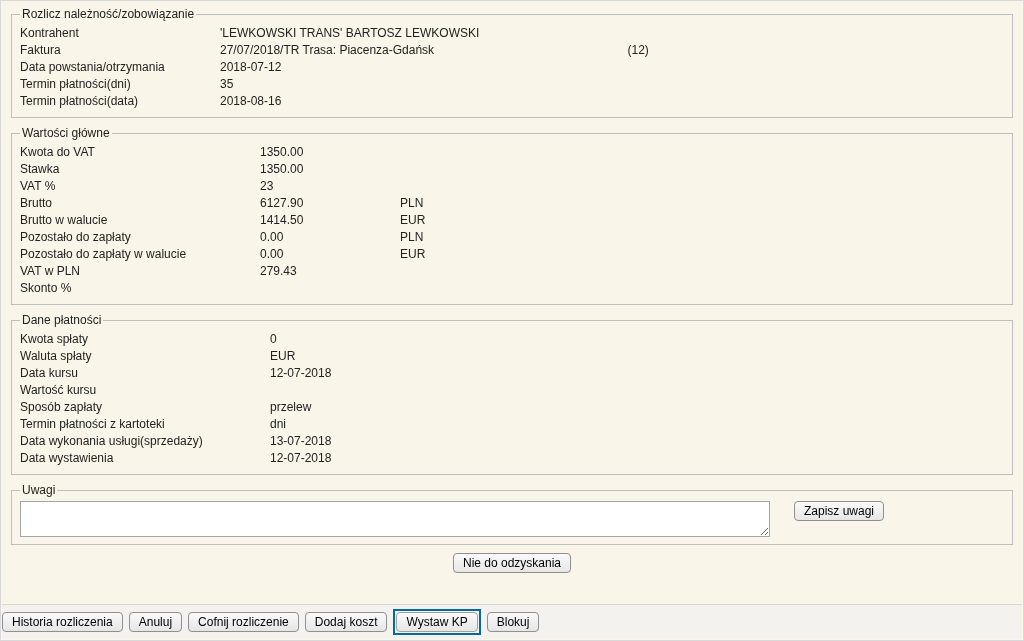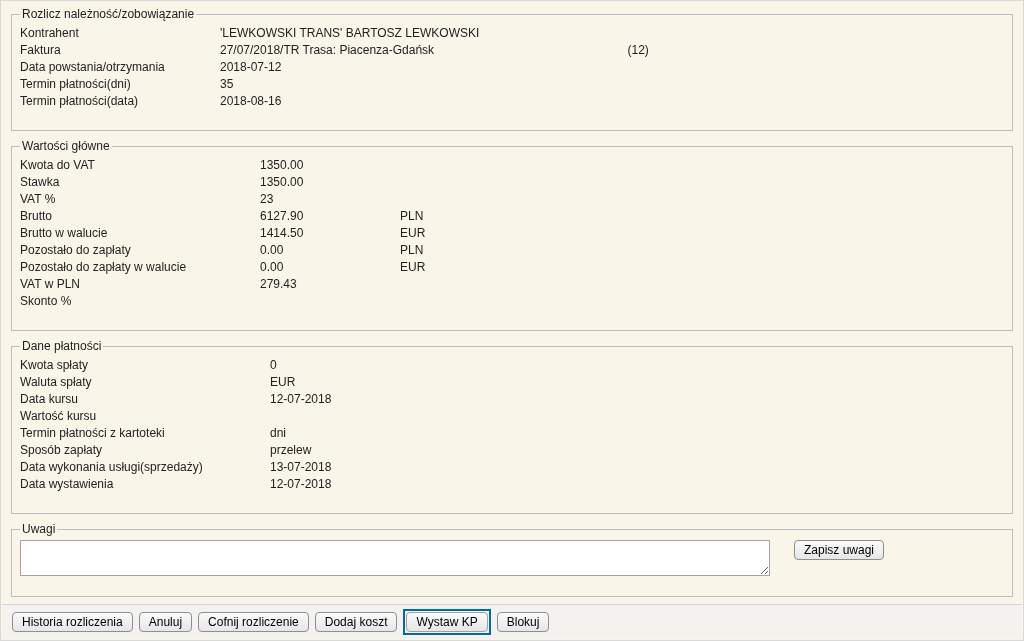--- a/index.html
+++ b/index.html
@@ -15,21 +15,21 @@
     width: 1024px;
     height: 641px;
     border: 1px solid #d9d9d9;
     background: #faf5e9;
     position: relative;
     padding: 6px 10px 0 10px;
   }
   fieldset {
     border: 1px solid #bebebe;
     margin: 0 0 8px 0;
-    padding: 4px 8px 20px 8px;
+    padding: 4px 8px 7px 8px;
     background: #faf5e9;
   }
   legend {
     padding: 0 2px;
     color: #222;
     font-size: 12px;
   }
   .row {
     display: flex;
     line-height: 17px;
@@ -73,21 +73,21 @@
     cursor: pointer;
     font-family: inherit;
   }
   .uwagi-row { display:flex; gap:24px; align-items:flex-start; }
   .action-center { text-align:center; margin: 2px 0 6px 0; }
   .bottom-bar {
     position: absolute;
     left: 1px; right: 1px; bottom: 1px;
     background: #f3f2ef;
     border-top: 1px solid #d6d6d6;
-    padding: 4px 10px;
+    padding: 4px 0;
     display: flex;
     gap: 6px;
     align-items: center;
   }
   .highlight-btn {
     border: 2px solid #0369a1;
     border-radius: 0;
     padding: 1px 1px;
     display: inline-block;
   }
@@ -186,45 +186,48 @@
       <div class="val-col-p">EUR</div>
     </div>
     <div class="row">
       <div class="label-col-p">Data kursu</div>
       <div class="val-col-p">12-07-2018</div>
     </div>
     <div class="row">
       <div class="label-col-p">Wartość kursu</div>
     </div>
     <div class="row">
+      <div class="label-col-p">Sposób zapłaty</div>
+      <div class="val-col-p">przelew</div>
+    </div>
+    <div class="row">
       <div class="label-col-p">Termin płatności z kartoteki</div>
       <div class="val-col-p">dni</div>
-    </div>
-    <div class="row">
-      <div class="label-col-p">Sposób zapłaty</div>
-      <div class="val-col-p">przelew</div>
     </div>
     <div class="row">
       <div class="label-col-p">Data wykonania usługi(sprzedaży)</div>
       <div class="val-col-p">13-07-2018</div>
     </div>
     <div class="row">
       <div class="label-col-p">Data wystawienia</div>
       <div class="val-col-p">12-07-2018</div>
     </div>
   </fieldset>
 
   <fieldset>
     <legend>Uwagi</legend>
     <div class="uwagi-row">
       <textarea style=""></textarea>
       <button class="btn">Zapisz uwagi</button>
     </div>
   </fieldset>
 
+  <div class="action-center">
+    <button class="btn">Nie do odzyskania</button>
+  </div>
 
   <div class="bottom-bar">
     <button class="btn">Historia rozliczenia</button>
     <button class="btn">Anuluj</button>
     <button class="btn">Cofnij rozliczenie</button>
     <button class="btn">Dodaj koszt</button>
     <span class="highlight-btn">
       <button class="btn">Wystaw KP</button>
     </span>
     <button class="btn">Blokuj</button>

